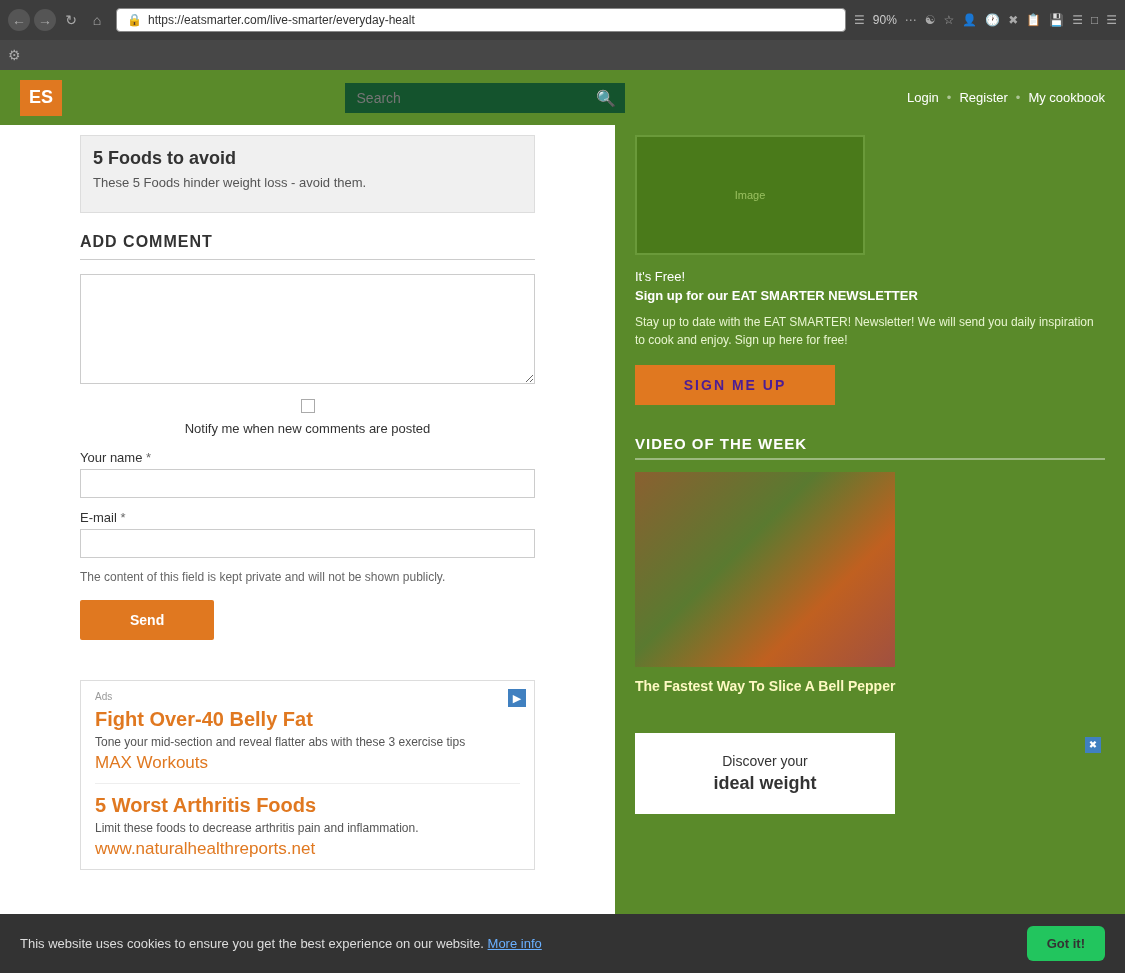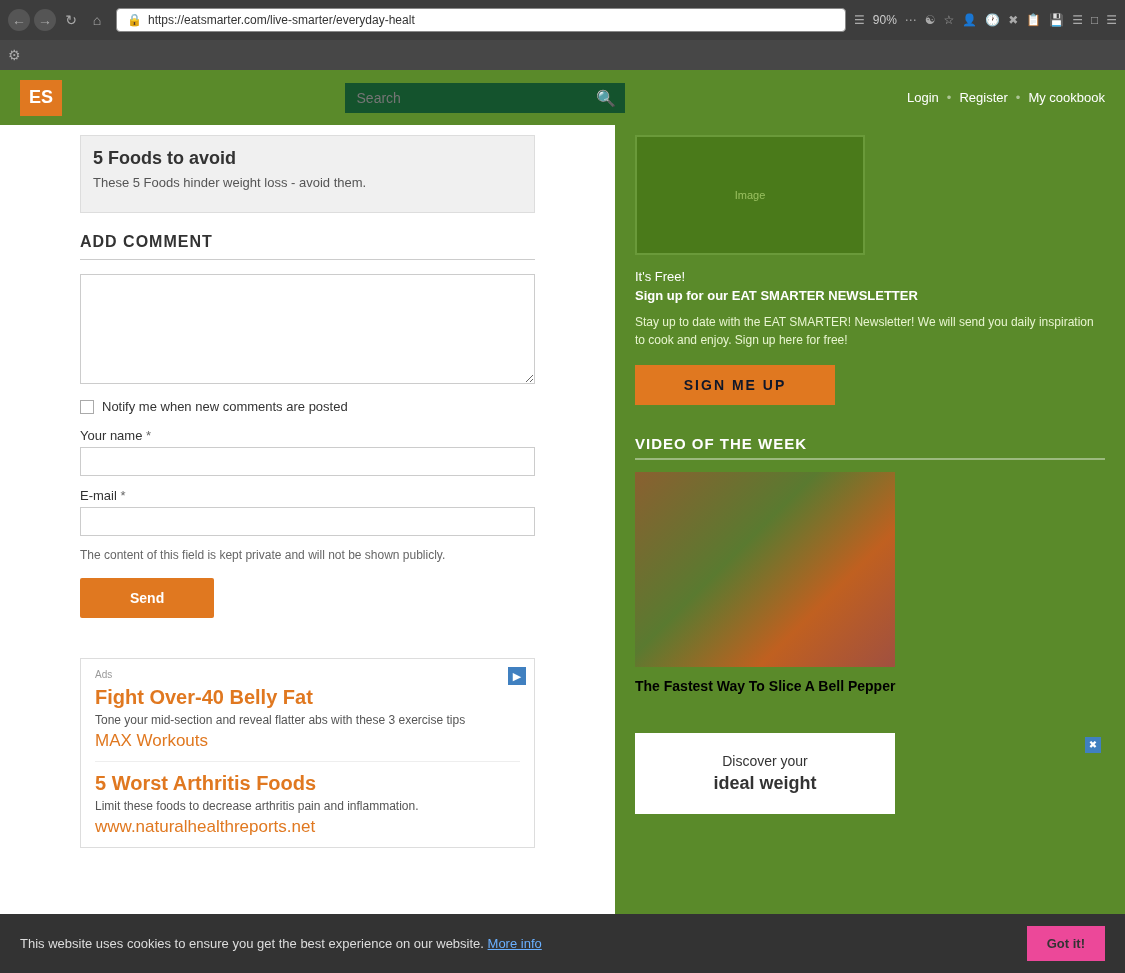--- a/index.html
+++ b/index.html
@@ -85,21 +85,21 @@
     .comment-title {
       font-size: 16px; font-weight: bold; color: #333; letter-spacing: 1px;
       margin-bottom: 14px;
       border-bottom: 1px solid #ccc; padding-bottom: 8px;
     }
     .comment-textarea {
       width: 100%; height: 110px; border: 1px solid #ccc; padding: 8px;
       font-size: 13px; resize: vertical; outline: none;
     }
     .notify-row {
-      display: flex; align-items: flex-end; gap: 8px; margin-top: 12px; margin-bottom: 14px;
+      display: flex; align-items: center; gap: 8px; margin-top: 12px; margin-bottom: 14px; flex-direction: column;
     }
     .notify-checkbox {
       width: 14px; height: 14px; border: 1px solid #aaa; background: #fff;
       display: flex; align-items: center; justify-content: center;
     }
     .notify-label { font-size: 13px; color: #333; }
     .field-label {
       font-size: 13px; color: #333; margin-bottom: 4px;
     }
     .field-required { color: #666; }
@@ -149,41 +149,41 @@
     }
     .newsletter-image-placeholder {
       width: 230px; height: 120px; background: #4a7a1a; margin-bottom: 14px;
       display: flex; align-items: center; justify-content: center;
       border: 2px solid #6a9a3a;
     }
     .newsletter-free { font-size: 13px; color: #fff; margin-bottom: 4px; }
     .newsletter-signup { font-size: 13px; color: #fff; font-weight: bold; margin-bottom: 10px; }
     .newsletter-desc { font-size: 12px; color: #e8f5d0; margin-bottom: 16px; line-height: 1.5; }
     .sign-me-up-btn {
-      background: #e07820; color: #0f172a; border: none; padding: 12px;
+      background: #e07820; color: #4c1d95; border: none; padding: 12px;
       width: 200px; font-size: 14px; font-weight: bold; letter-spacing: 2px;
       cursor: pointer;
     }
 
     
     .video-section { padding: 10px 0 20px 0; }
     .section-title {
       font-size: 15px; font-weight: bold; color: #fff; letter-spacing: 1px;
       border-bottom: 2px solid rgba(255,255,255,0.4); padding-bottom: 6px;
       margin-bottom: 12px;
     }
     .video-thumb {
       width: 260px; height: 195px; background: #7a7a6a; margin-bottom: 10px;
       overflow: hidden; position: relative;
     }
     .video-thumb-img {
       width: 100%; height: 100%;
       background: linear-gradient(135deg, #8a6030 0%, #5a7a30 40%, #c06020 70%, #a05040 100%);
     }
-    .video-title { font-size: 14px; color: #000000; font-weight: bold; line-height: 1.4; }
+    .video-title { font-size: 14px; color: #fef9c3; font-weight: bold; line-height: 1.4; }
 
     
     .ad-right {
       background: #fff;
       padding: 20px;
       text-align: center;
       width: 260px;
       margin-top: 10px;
     }
     .ad-right-title { font-size: 14px; color: #333; margin-bottom: 4px; }
@@ -192,22 +192,22 @@
     
     .cookie-banner {
       position: fixed; bottom: 0; left: 0; right: 0;
       background: #333; color: #fff; padding: 12px 20px;
       display: flex; align-items: center; justify-content: space-between;
       font-size: 13px; z-index: 1000;
     }
     .cookie-text { color: #ddd; }
     .cookie-link { color: #6ab0ff; text-decoration: underline; cursor: pointer; }
     .cookie-btn {
-      background: #ec4899; color: #333; border: none; padding: 10px 20px;
-      font-size: 13px; font-weight: bold; cursor: pointer; border-radius: 0;
+      background: #22c55e; color: #333; border: none; padding: 10px 20px;
+      font-size: 13px; font-weight: bold; cursor: pointer; border-radius: 6px;
     }
 
     .header-bar {
       background: #5a8a2a; height: 55px; display: flex; align-items: center;
       justify-content: space-between; padding: 0 20px;
     }
     .logo-es {
       background: #e07820; color: #fff; font-weight: bold; font-size: 18px;
       width: 42px; height: 36px; display: flex; align-items: center; justify-content: center;
     }

